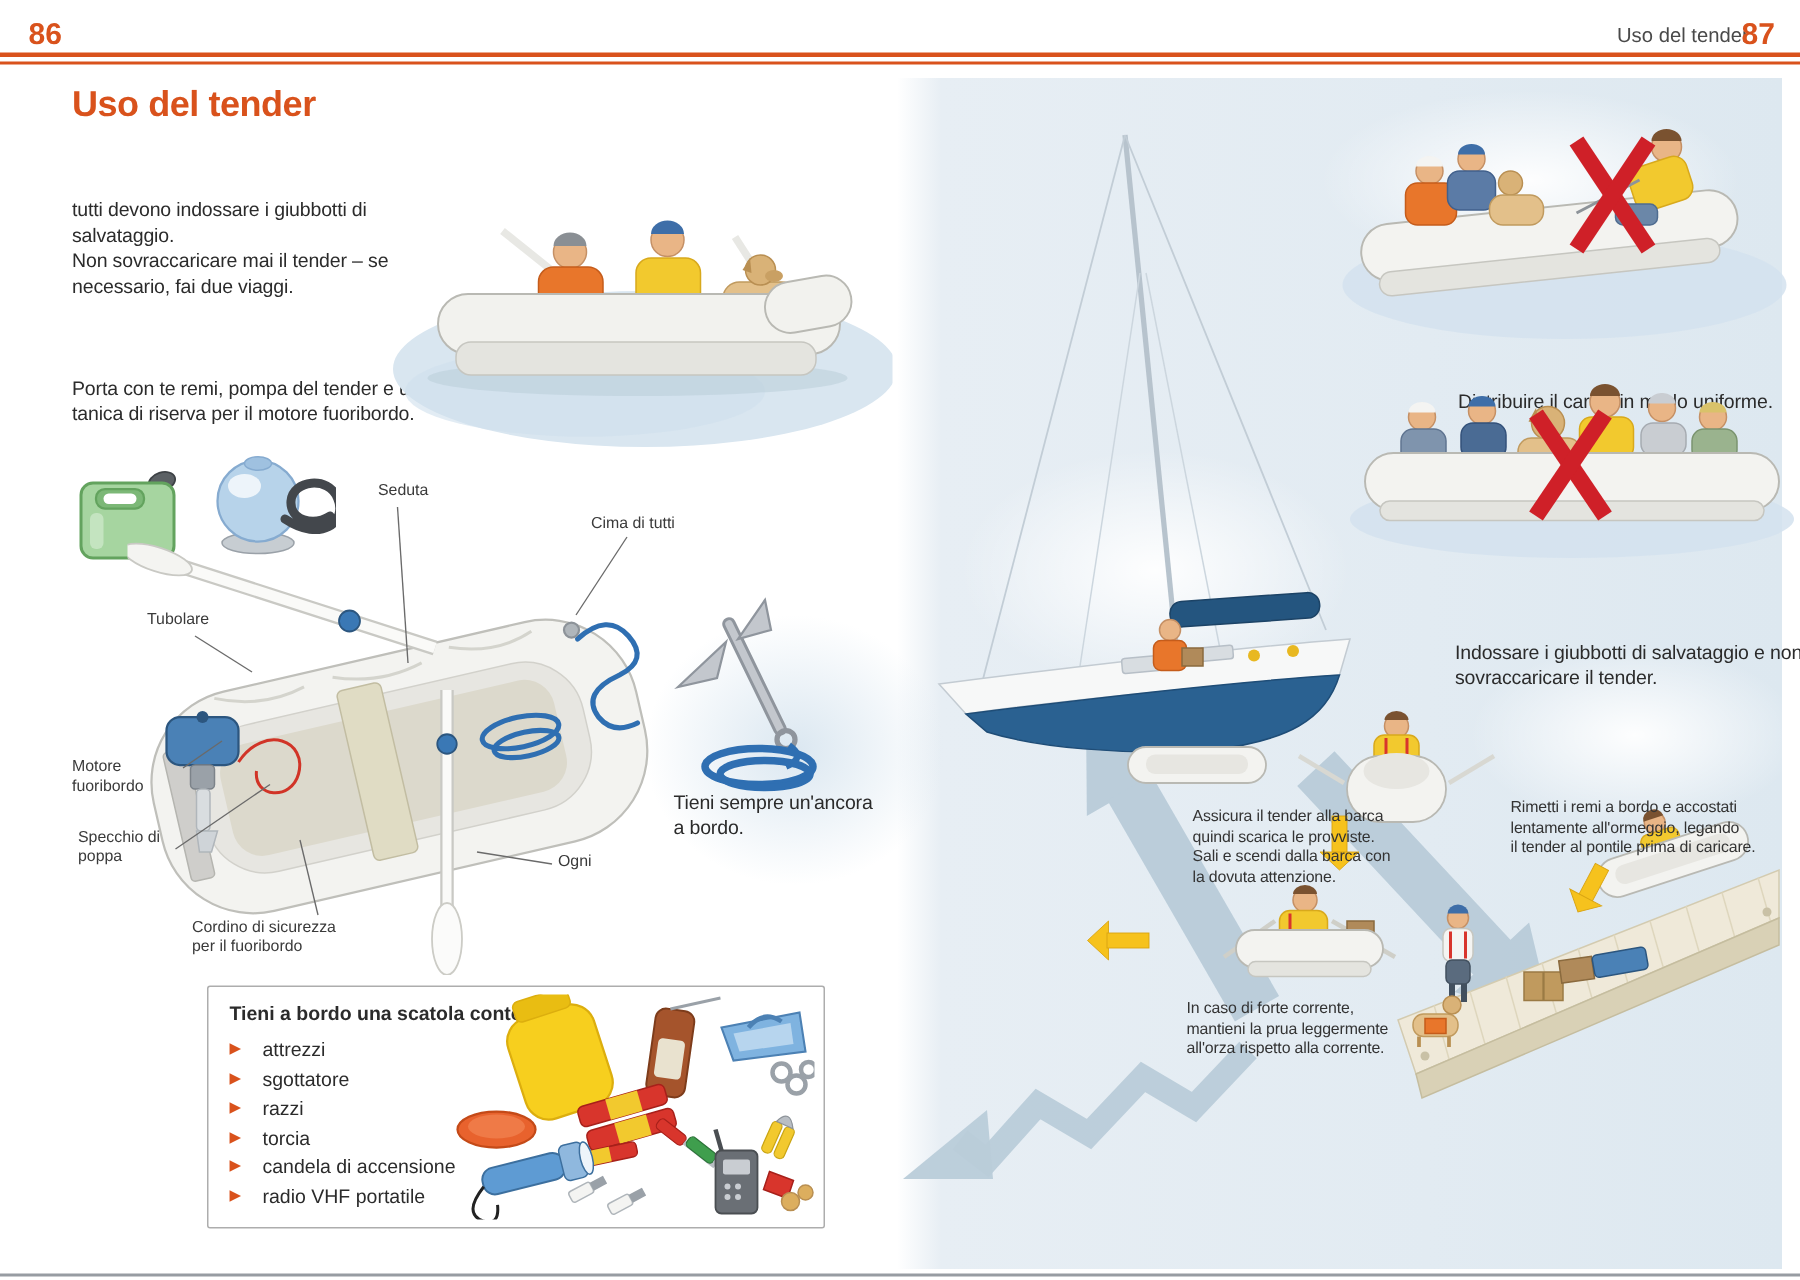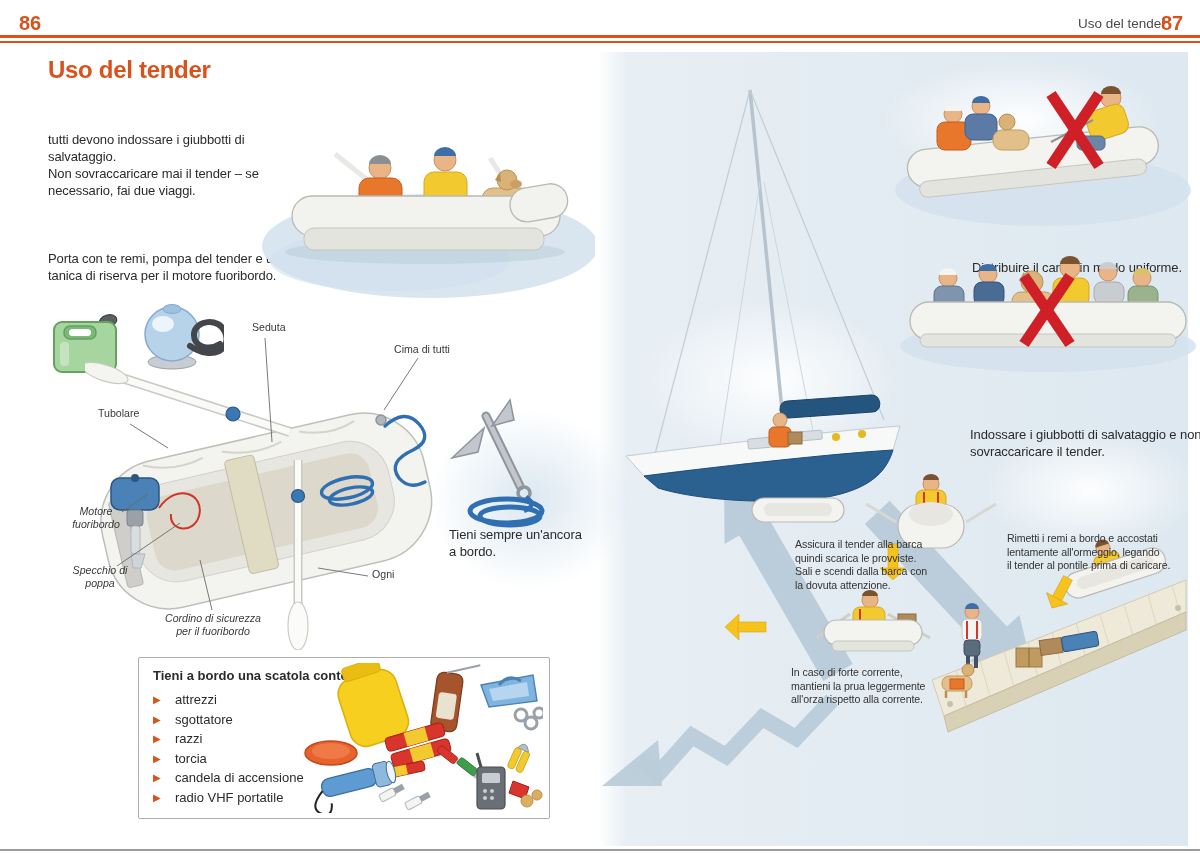--- a/index.html
+++ b/index.html
@@ -6,21 +6,21 @@
   html,body{margin:0;padding:0;background:#ffffff;}
   .spread{
     position:relative;width:1200px;height:853px;overflow:hidden;background:#ffffff;
     font-family:"Liberation Sans","DejaVu Sans",sans-serif;color:#2b2b2b;
   }
   .abs{position:absolute;}
   .txt{position:absolute;white-space:pre-line;color:#2b2b2b;font-size:13px;line-height:1.32;letter-spacing:-0.1px;}
   .small{font-size:10.6px;line-height:1.28;color:#333;}
   .cap{font-size:13px;line-height:1.3;margin-top:44px;}
   .lbl{position:absolute;white-space:pre-line;font-size:10.6px;line-height:1.2;color:#3a3a3a;}
-  .center{text-align:center;font-style:italic;}
+  .center{}
   .pnum{position:absolute;font-size:20px;font-weight:bold;color:#d9521c;}
   .runhead{position:absolute;font-size:13.5px;color:#4a4a4a;}
   .rule1{position:absolute;left:0;top:35px;width:1200px;height:3px;background:#d9521c;}
   .rule2{position:absolute;left:0;top:41px;width:1200px;height:1.5px;background:#d9521c;}
   .title{position:absolute;left:48px;top:56px;font-size:24px;font-weight:bold;color:#d9521c;letter-spacing:-0.3px;}
   .waterpanel{
     position:absolute;left:598px;top:52px;width:590px;height:794px;
     background:linear-gradient(90deg,#ffffff 0%,#e7eef4 5%,#e2ebf2 60%,#dde8f0 100%);
   }
   .cloud{position:absolute;border-radius:50%;
@@ -157,21 +157,21 @@
       <line x1="152" y1="290" x2="140" y2="240"></line>
       <line x1="308" y1="256" x2="258" y2="248"></line>
     </g>
   </svg>
 
   <div class="lbl" style="left:252px;top:321px;">Seduta</div>
   <div class="lbl" style="left:394px;top:343px;">Cima di tutti</div>
   <div class="lbl" style="left:98px;top:407px;">Tubolare</div>
   <div class="lbl center" style="left:48px;top:505px;width:96px;">Motore
 fuoribordo</div>
-  <div class="lbl center" style="left:52px;top:564px;width:96px;">Specchio di
+  <div class="lbl center" style="left:52px;top:552px;width:96px;">Specchio di
 poppa</div>
   <div class="lbl center" style="left:128px;top:612px;width:170px;">Cordino di sicurezza
 per il fuoribordo</div>
   <div class="lbl" style="left:372px;top:568px;">Ogni</div>
 
   <svg class="abs" style="left:448px;top:398px;" width="115" height="135" viewBox="0 0 115 135">
     <line x1="38" y1="18" x2="72" y2="88" stroke="#8f959d" stroke-width="9" stroke-linecap="round"></line>
     <line x1="38" y1="18" x2="72" y2="88" stroke="#c3c7cd" stroke-width="5" stroke-linecap="round"></line>
     <polygon points="4,60 36,30 30,54" fill="#c3c7cd" stroke="#8f959d" stroke-width="1.5"></polygon>
     <polygon points="62,2 44,28 66,22" fill="#c3c7cd" stroke="#8f959d" stroke-width="1.5"></polygon>

